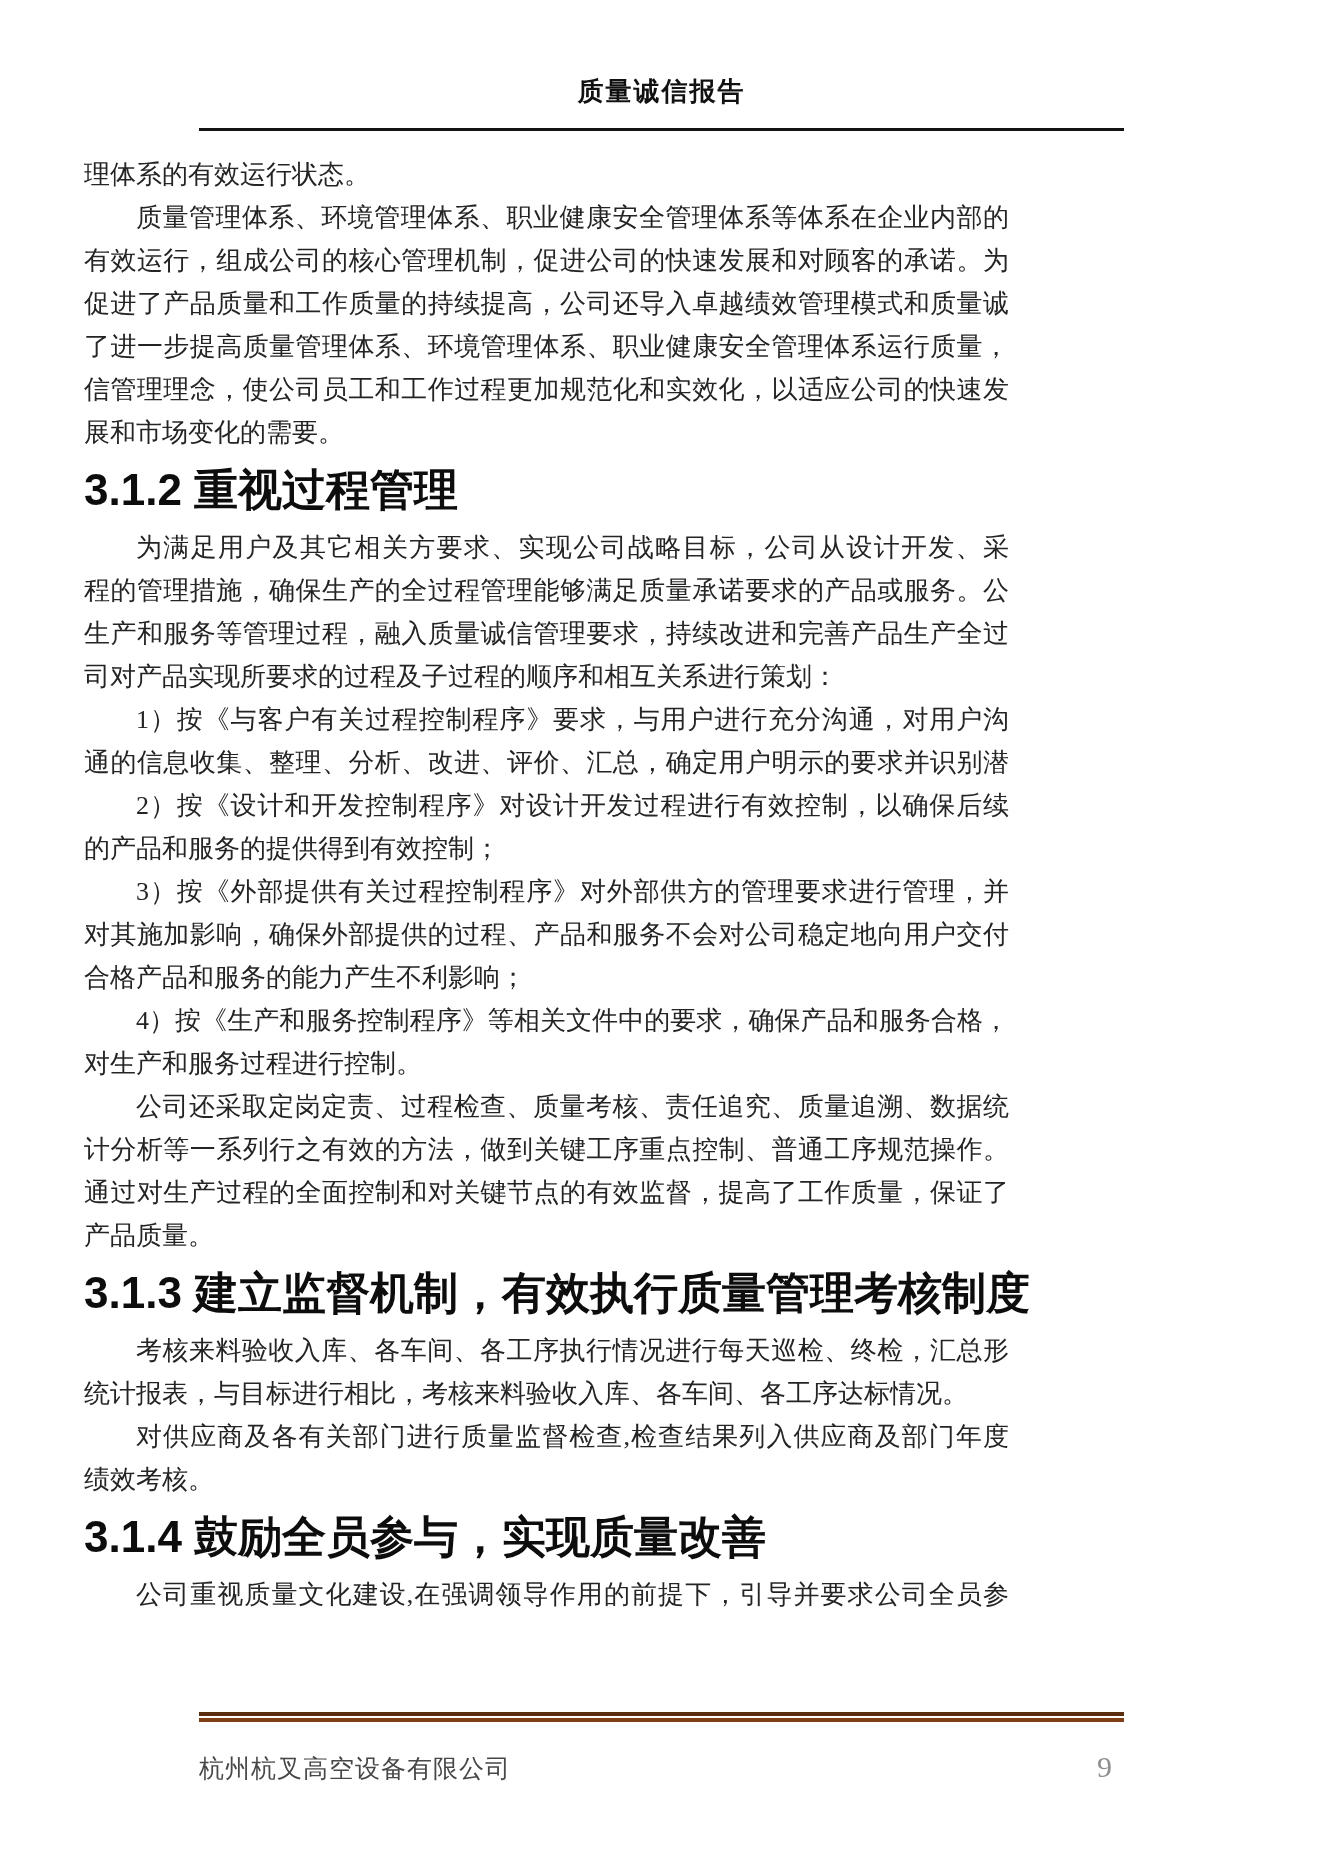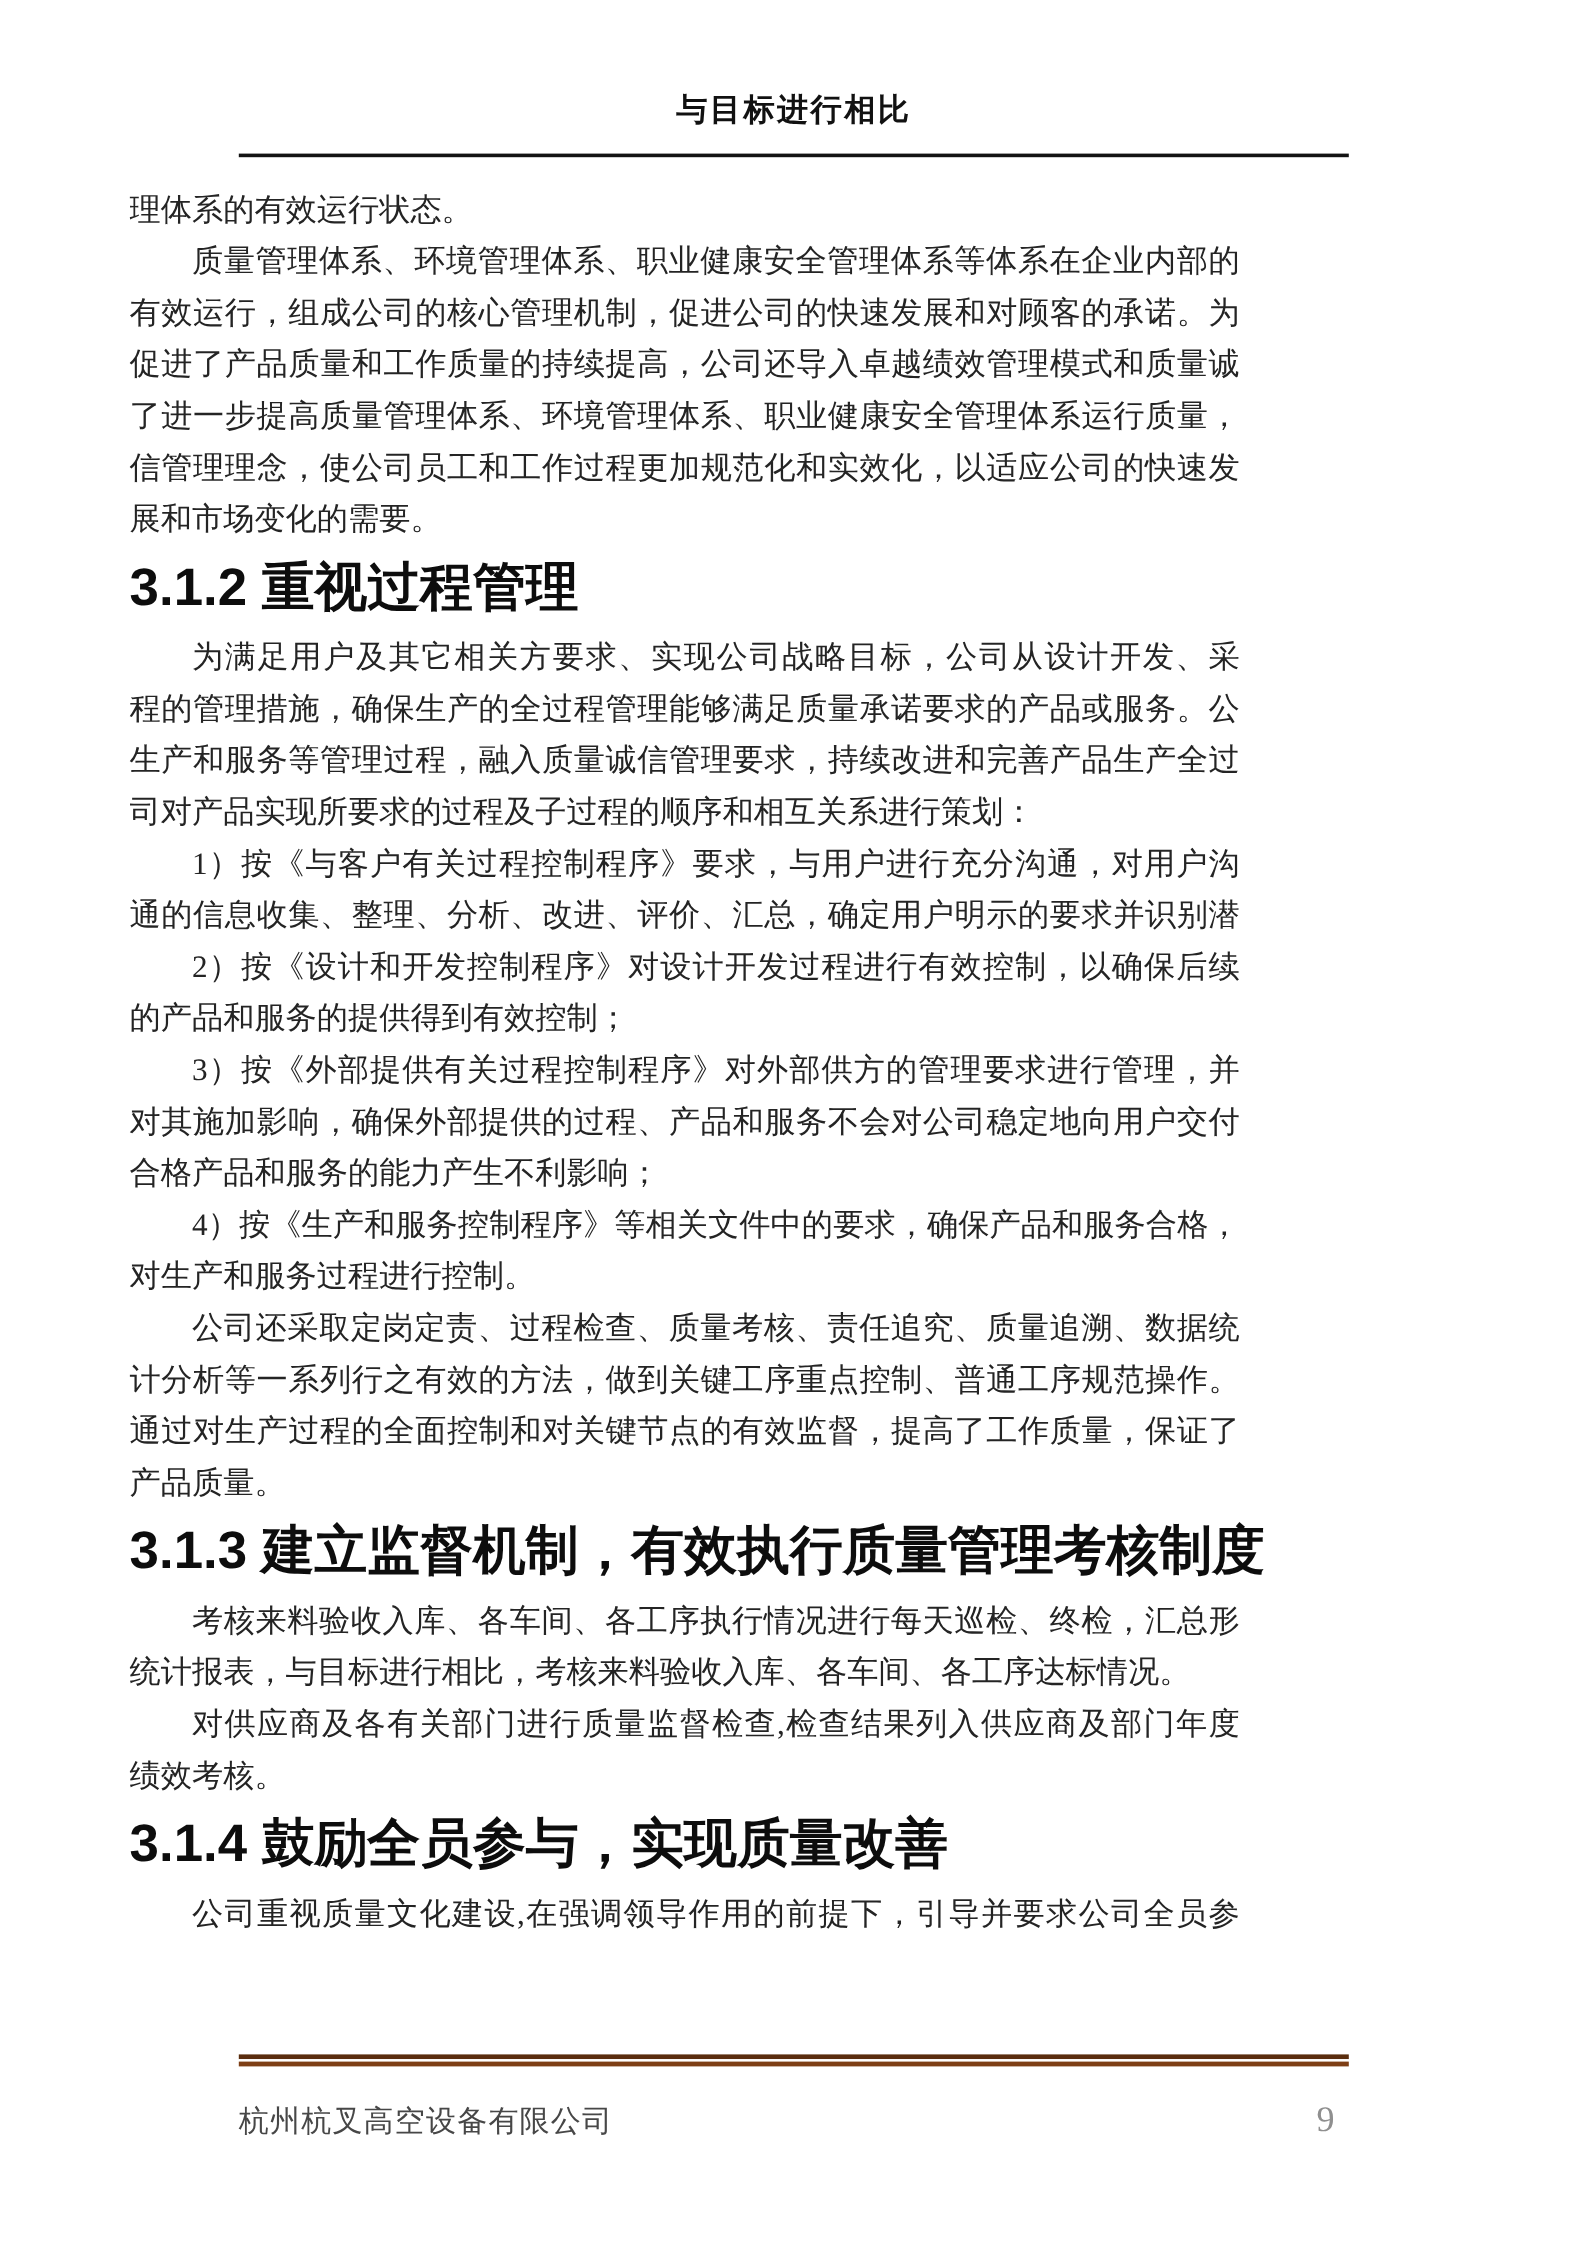--- a/index.html
+++ b/index.html
@@ -25,21 +25,21 @@
     letter-spacing: 2px;
   }
   .header-rule {
     margin: 18px auto 0 auto;
     width: 925px;
     height: 0;
     border-top: 3px solid var(--header_rule, #131313);
   }
   
   .doc-body {
-    margin-left: 108px;
+    margin-left: 84px;
     width: 925px;
     padding-top: 22px;
   }
   .line {
     height: 43px;
     line-height: 43px;
     font-size: 26px;
     text-align: justify;
     overflow: hidden;
     white-space: nowrap;
@@ -82,21 +82,21 @@
     font-family: "Liberation Serif", "DejaVu Serif", serif;
     padding-right: 12px;
   }
 </style>
 </head>
 <body>
 
 <div class="page">
 
   <div class="doc-header">
-    <div class="doc-title">与目标进行相比</div>
+    <div class="doc-title">质量诚信报告</div>
     <div class="header-rule"></div>
   </div>
 
   <div class="doc-body">
 
     <div class="para">
       <div class="line">理体系的有效运行状态。</div>
     </div>
 
     <div class="para">

